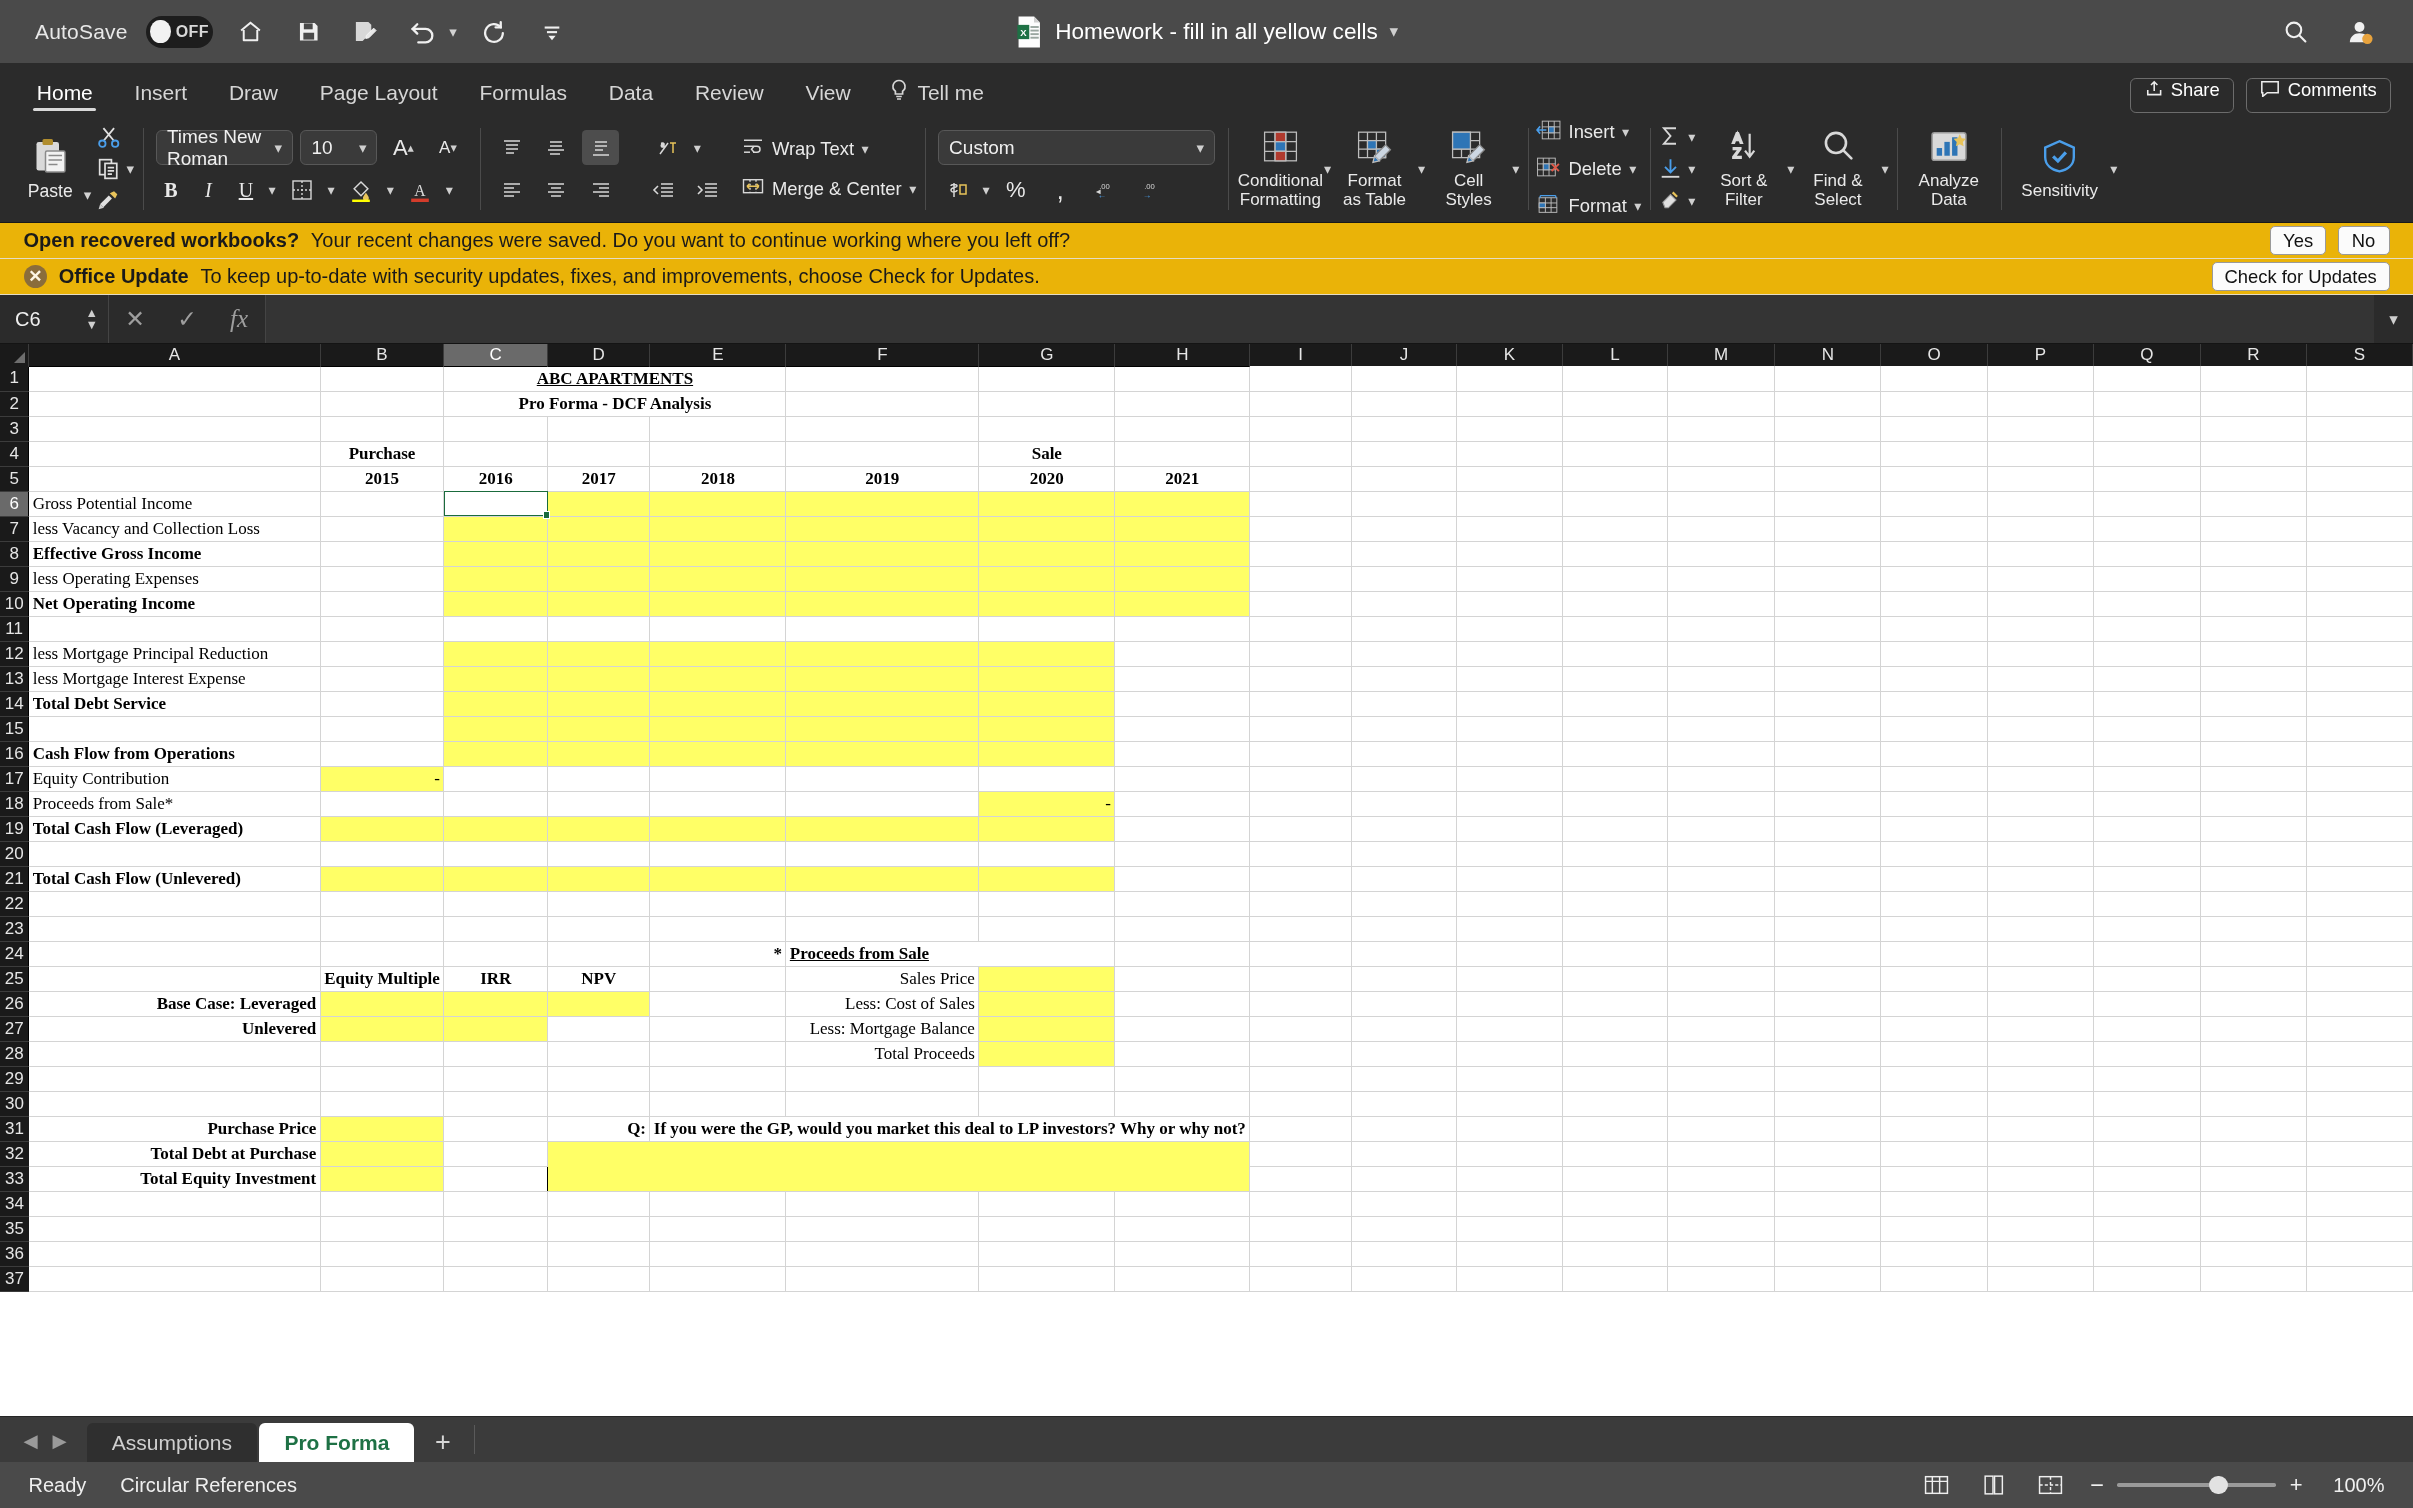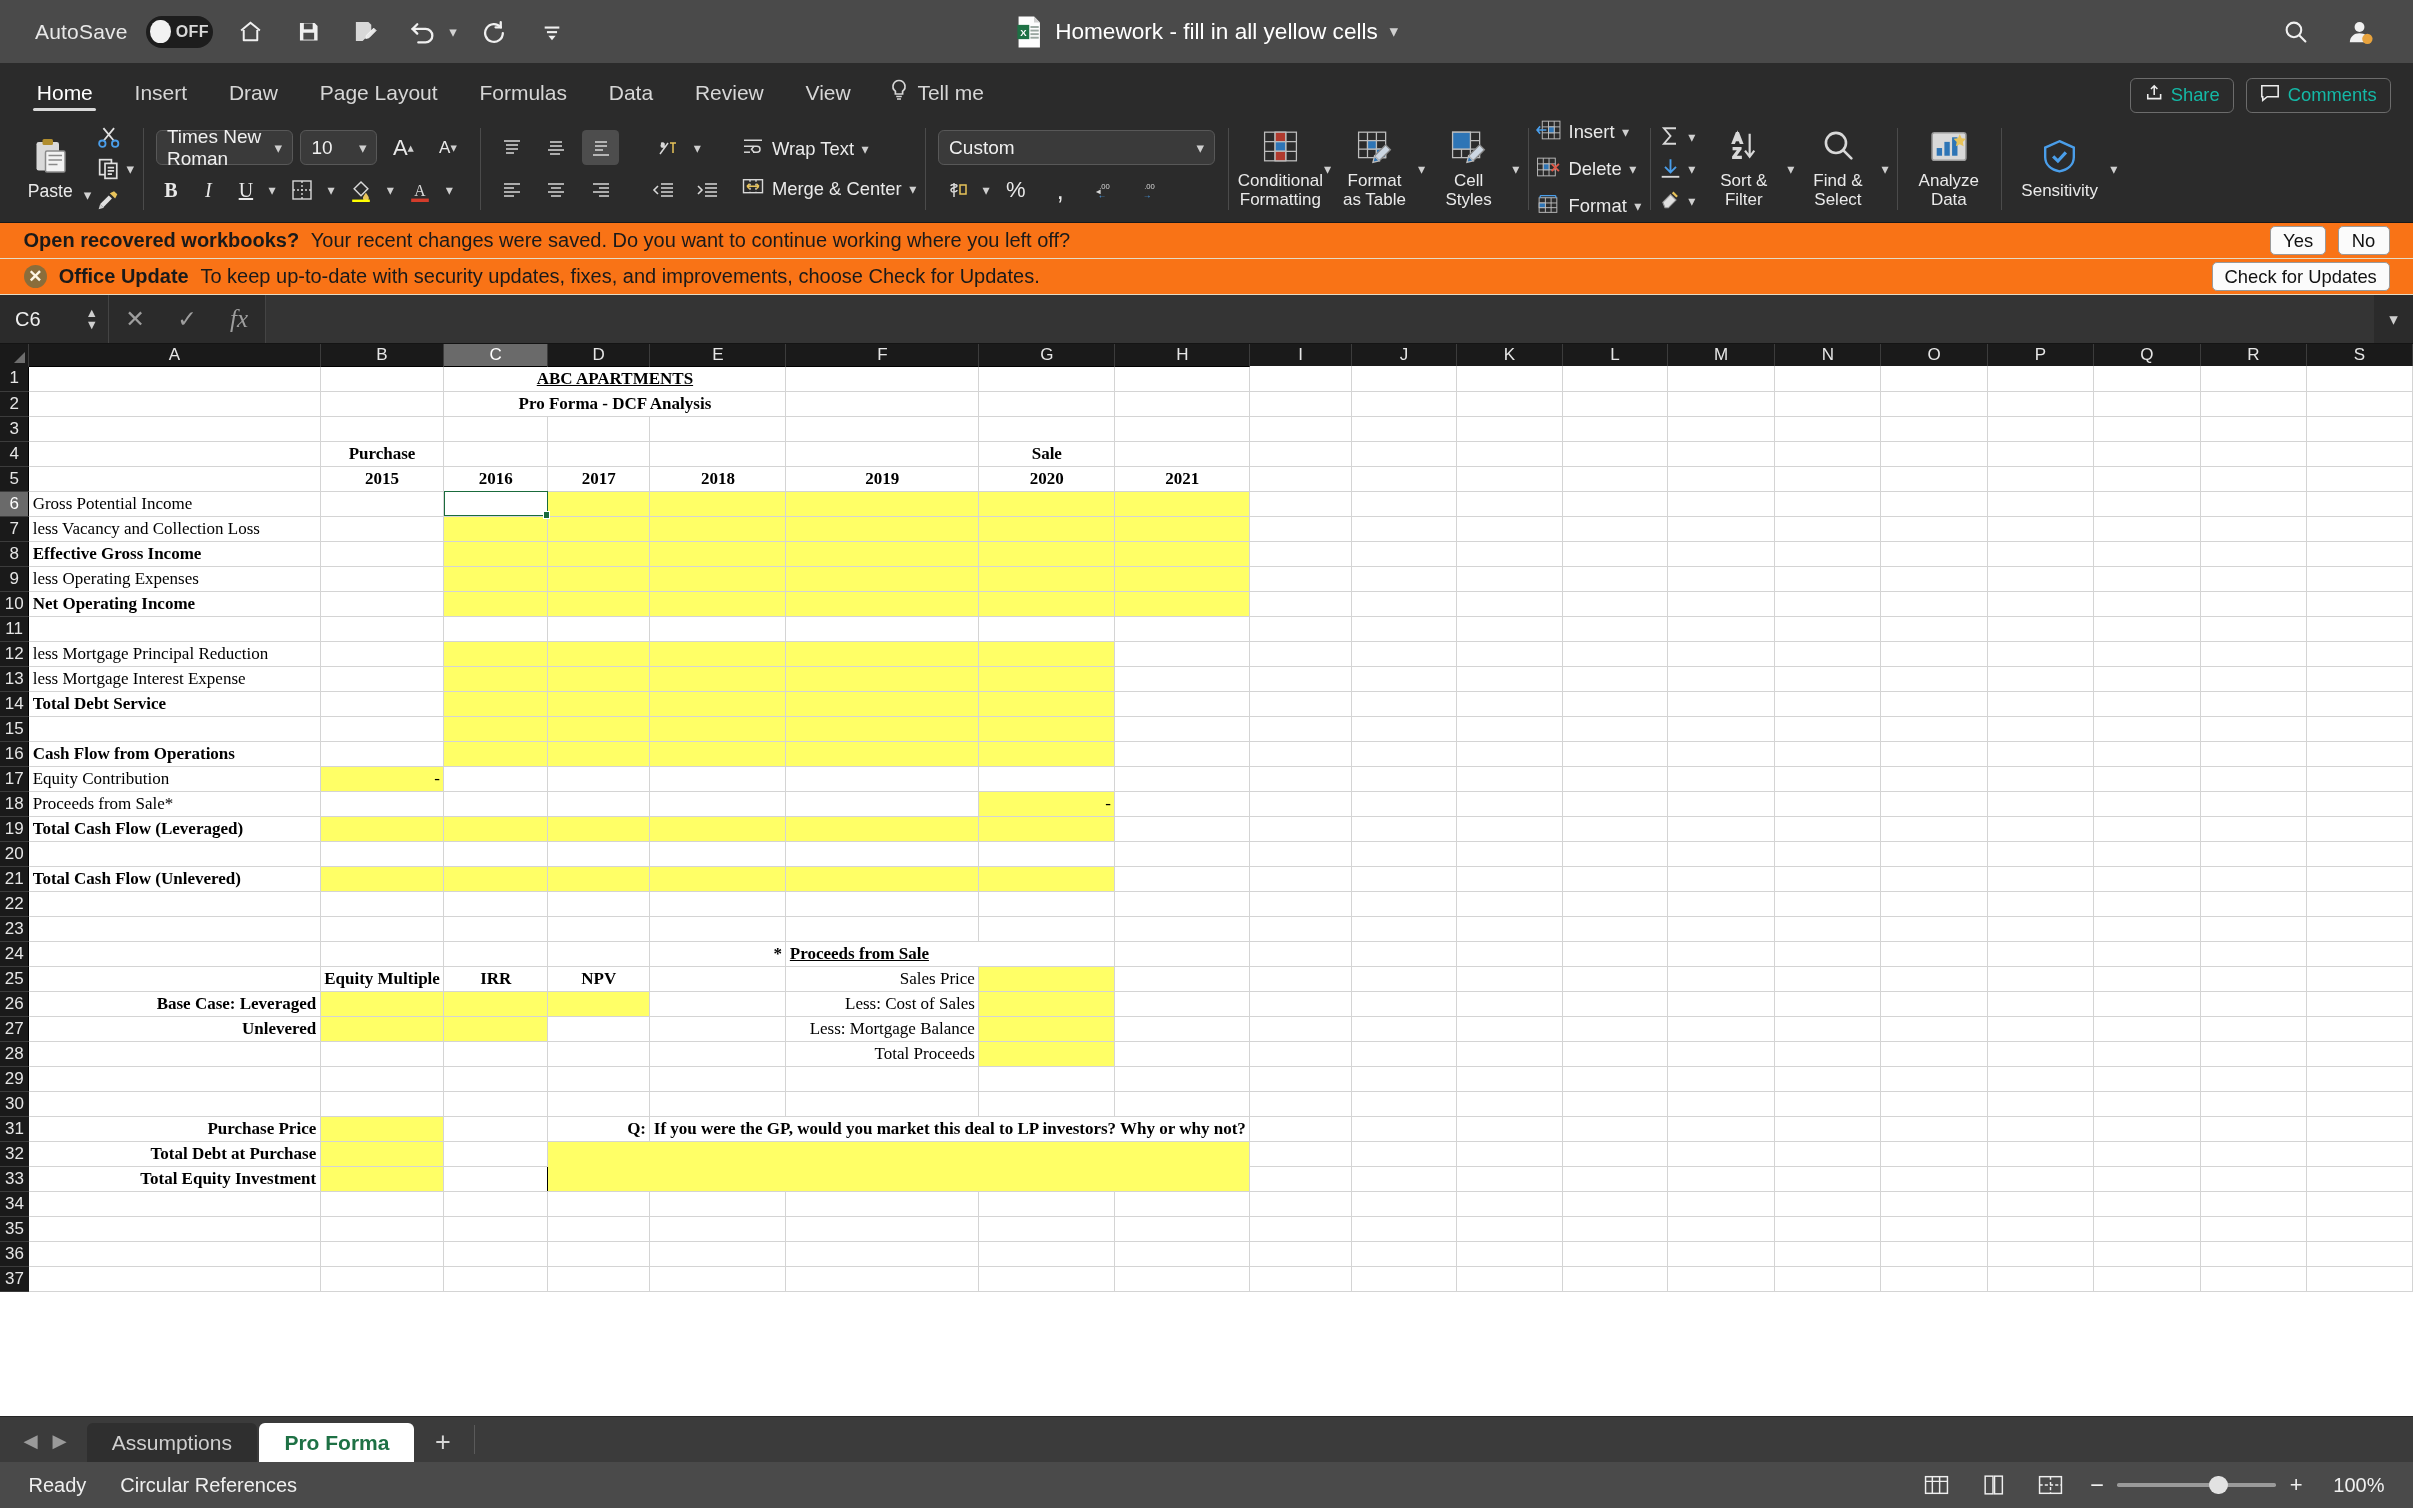--- a/index.html
+++ b/index.html
@@ -48,21 +48,21 @@
   }
   .rtab.active{ color:#ffffff; }
   .rtab.active::after{
     content:""; position:absolute; bottom:5px; left:15px; right:15px;
     height:3.4px; border-radius:1.7px; background:#d9d9d9;
   }
   .tellme{ display:flex; align-items:center; gap:8.4px; color:#d6d6d6; font-size:21px; padding:0 15px; height:47px;}
   .tabs-right{ margin-left:auto; display:flex; align-items:center; gap:11.7px; padding-right:22px; padding-bottom:3.4px;}
   .pillbtn{
     border:0.8px solid #6c6c6c; border-radius:5.9px; height:35px; padding:0 13.4px;
-    display:flex; align-items:center; gap:7.5px; color:#14b8a6; font-size:18.4px;
+    display:flex; gap:7.5px; color:#ffffff; font-size:18.4px;
     background:#2b2b2b;
   }
 
   
   .ribbon{
     height:107px; background:#2b2b2b; display:flex; align-items:stretch;
     flex:0 0 107px; padding-left:8.4px; border-bottom:0.8px solid #191919;
   }
   .rgroup{ display:flex; align-items:center; padding:0 8.4px; position:relative; }
   .rgroup + .rgroup::before{
@@ -90,21 +90,21 @@
   .ic-btn.sel{ background:#4d4d4d; }
   .bigbtn{
     display:flex; flex-direction:column; align-items:center; justify-content:center;
     color:#eaeaea; font-size:17px; line-height:1.12; width:87px; gap:3.4px; text-align:center;
   }
   .listbtn{ display:flex; align-items:center; gap:7.5px; color:#eaeaea; font-size:18.4px; height:32px; }
   .col3{ display:flex; flex-direction:column; justify-content:center; gap:2.5px;}
 
   
   .notice{
-    background:#f97316; height:36px; display:flex; align-items:center;
+    background:#eab308; height:36px; display:flex; align-items:center;
     padding:0 23.5px; gap:11.7px; flex:0 0 36px; border-bottom:0.8px solid #e4dcc6;
   }
   .notice .strong{ font-weight:bold; color:#1a1a1a; font-size:20px;}
   .notice .txt{ color:#1a1a1a; font-size:20px;}
   .notice .right{ margin-left:auto; display:flex; gap:11.7px;}
   .nbtn{
     border:0.8px solid #9a9a9a; background:#fbfbfb; border-radius:5px;
     height:28.5px; min-width:52px; padding:0 11.7px; font-size:18.4px; color:#111;
     display:flex; align-items:center; justify-content:center;
   }

